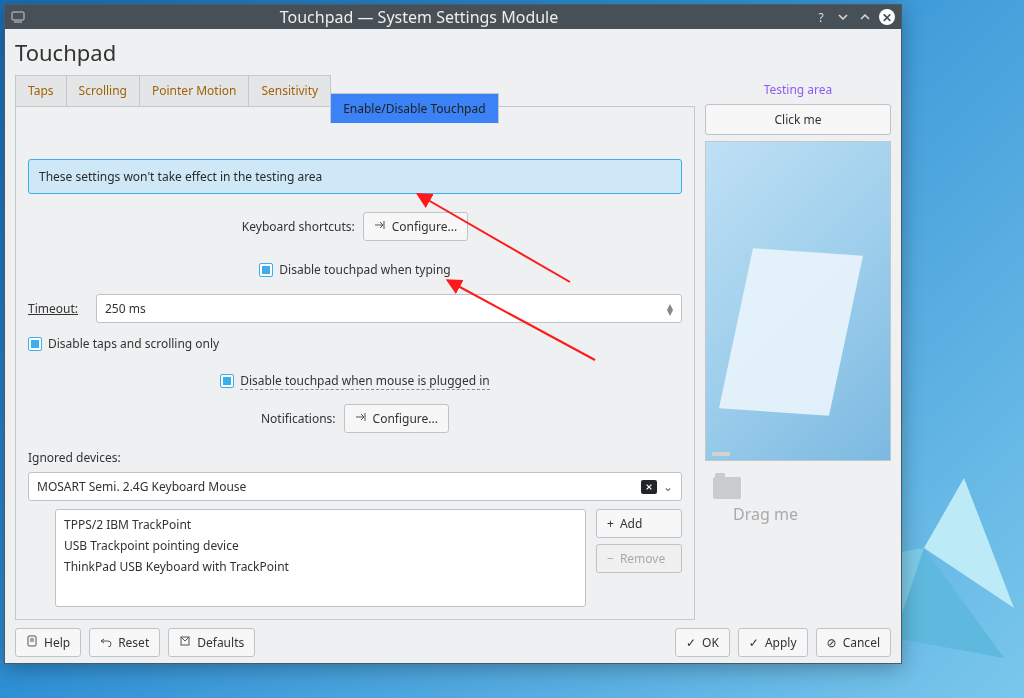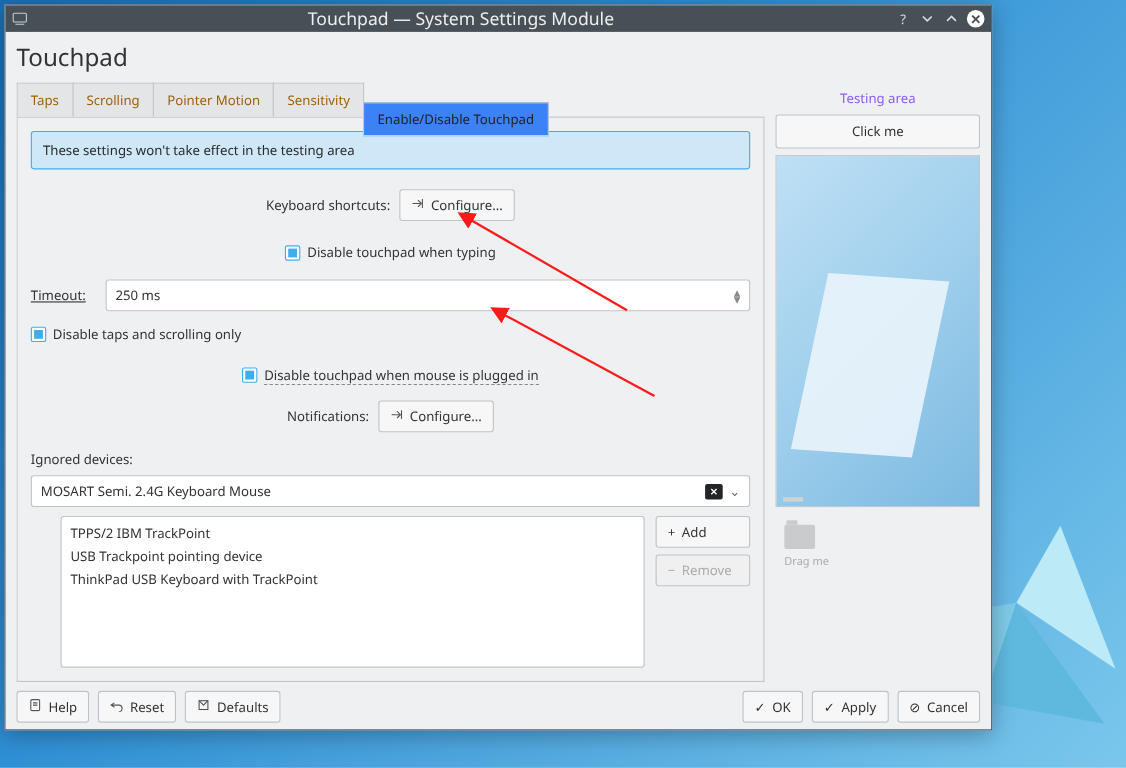--- a/index.html
+++ b/index.html
@@ -19,21 +19,21 @@
 
 .body-row { display: flex; flex: 1; gap: 10px; overflow: hidden; }
 .main-col { flex: 1; display: flex; flex-direction: column; }
 .side-col { width: 186px; display: flex; flex-direction: column; }
 
 .tabs { display: flex; border-bottom: 1px solid #c2c7cb; }
 .tab { padding: 6px 12px; background: #e4e5e7; border: 1px solid #c2c7cb; border-bottom: none; color: #a16207; cursor: pointer; margin-right: -1px; }
 .tab.active { background: #3b82f6; border-bottom: 1px solid #eff0f1; position: relative; top: 18px; color: #222; }
 .tab-panel { border: 1px solid #c2c7cb; border-top: none; padding: 12px; flex: 1; display: flex; flex-direction: column; }
 
-.notice { background: #cfe8f8; border: 1px solid #3daee9; border-radius: 3px; padding: 8px 10px; color: #2a2a2a; margin-bottom: 12px; }
+.notice { background: #cfe8f8; border: 1px solid #3daee9; border-radius: 3px; padding: 8px 10px; color: #2a2a2a; margin-bottom: 12px; margin-top: 40px; }
 
 .row { display: flex; align-items: center; margin: 6px 0; }
 .row.center { justify-content: center; }
 .label { color: #333; margin-right: 8px; }
 .btn { background: #f7f7f7; border: 1px solid #bfc3c7; border-radius: 3px; padding: 5px 10px; color: #333; cursor: pointer; display: inline-flex; align-items: center; gap: 6px; }
 .btn.disabled { color: #aaa; background: #f0f0f0; cursor: default; }
 
 .cb { width: 14px; height: 14px; border: 1px solid #3daee9; border-radius: 2px; display: inline-flex; align-items: center; justify-content: center; margin-right: 6px; background: #fff; }
 .cb .fill { width: 8px; height: 8px; background: #3daee9; }
 .cb-label { color: #333; }
@@ -52,21 +52,21 @@
 .list-row { display: flex; gap: 10px; flex: 1; margin-left: 27px; }
 .list-actions { display: flex; flex-direction: column; gap: 6px; width: 86px; }
 
 .testing-hdr { text-align: center; color: #8b5cf6; padding: 6px 0; }
 .testing-btn { background: #f7f7f7; border: 1px solid #bfc3c7; border-radius: 3px; padding: 6px; text-align: center; color: #333; cursor: pointer; margin-bottom: 6px; }
 .testing-area { border: 1px solid #c2c7cb; flex: 0 0 320px; background: linear-gradient(135deg, #bfe0f5 0%, #9fcfec 50%, #7bb9e1 100%); position: relative; }
 .testing-area .shape { position: absolute; width: 110px; height: 160px; left: 30px; top: 110px; background: #eaf4fc; transform: skew(-12deg, 4deg); opacity: 0.9; }
 .drag-area { margin-top: 8px; padding: 8px; }
 .drag-folder { width: 28px; height: 22px; background: #c9cbcc; border-radius: 2px; margin-bottom: 4px; position: relative; }
 .drag-folder::before { content: ""; position: absolute; top: -4px; left: 2px; width: 10px; height: 4px; background: #c9cbcc; border-radius: 1px 1px 0 0; }
-.drag-label { color: #aaa; font-size: 10px; }
+.drag-label { color: #aaa; font-size: 16px; margin-left: 20px; }
 
 .footer { display: flex; align-items: center; gap: 8px; padding-top: 8px; }
 .footer .spacer { flex: 1; }
 
 .arrow { position: absolute; pointer-events: none; }
 .arrow svg { overflow: visible; }
 </style>
 </head>
 <body>
 

